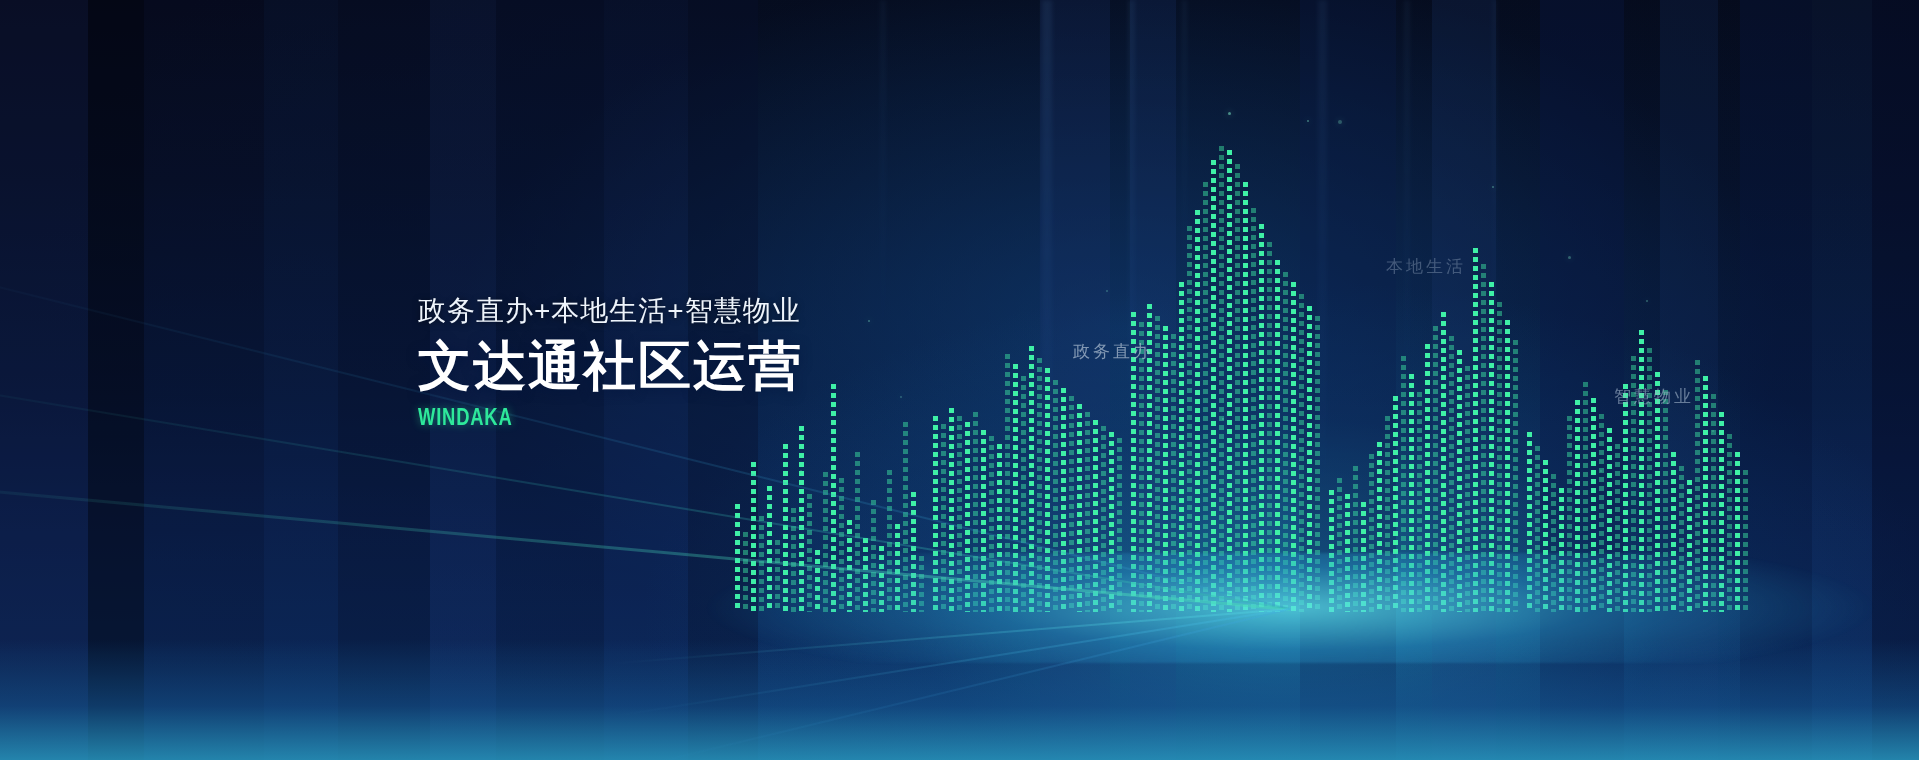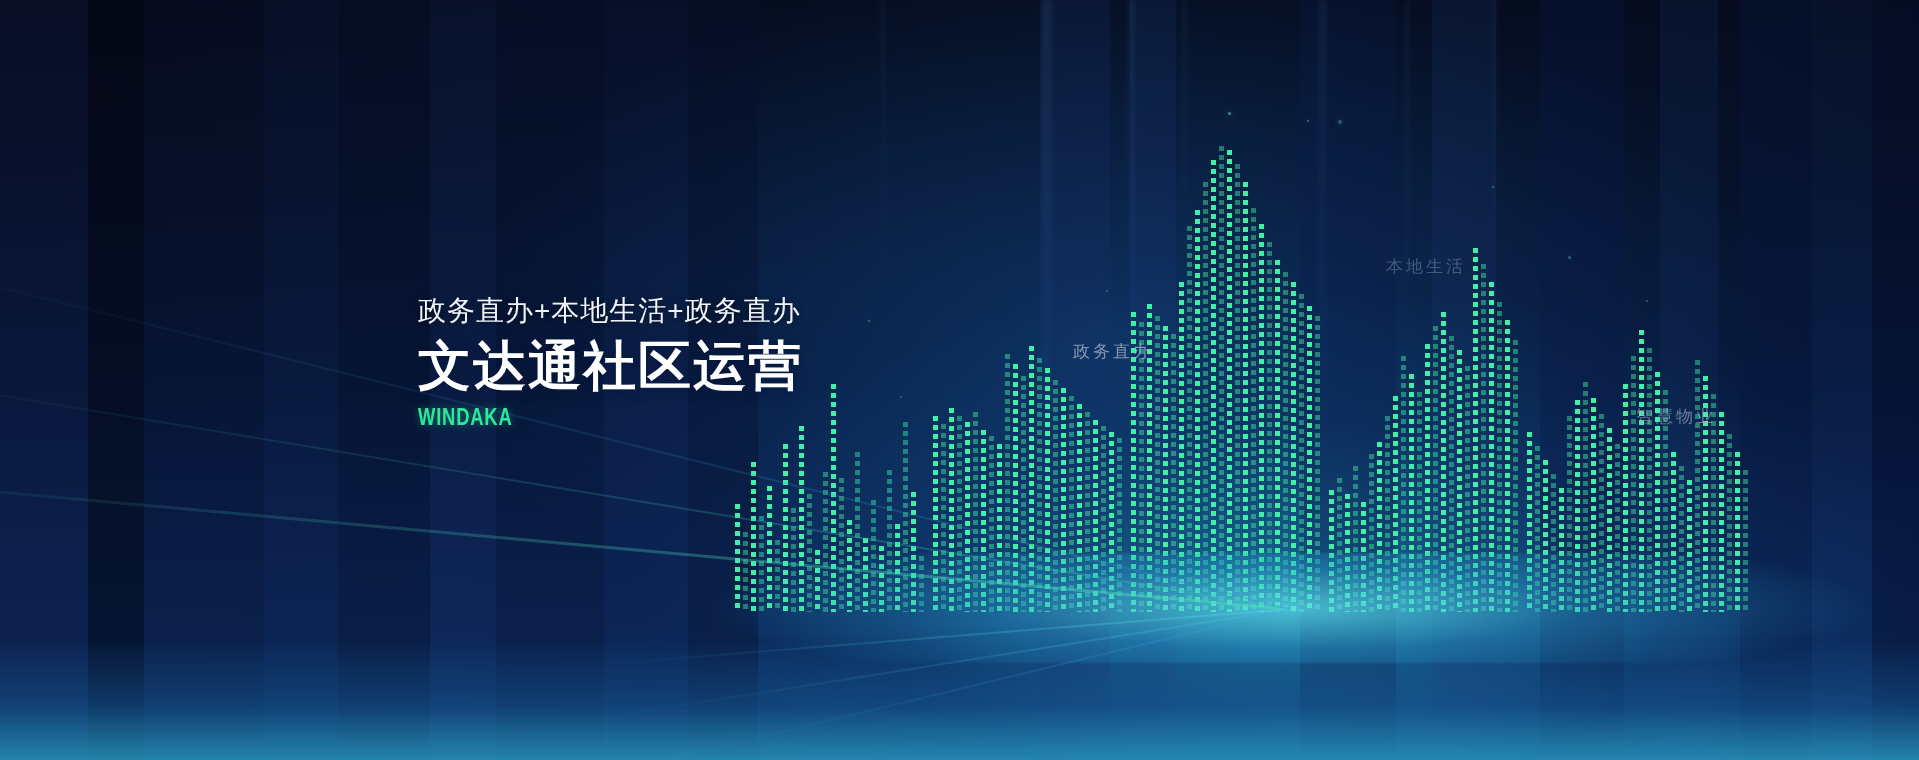--- a/index.html
+++ b/index.html
@@ -239,22 +239,22 @@
       <div class="gline" style="left: 1290px; top: 48px; width: 1500px; height: 2px; background: linear-gradient(90deg, rgba(52, 185, 175, 0.42) 0%, rgba(0, 0, 0, 0) 100%); transform: rotate(189.4deg); filter: blur(0.6px);"></div>
       <div class="gline" style="left: 1290px; top: 48px; width: 1500px; height: 2px; background: linear-gradient(90deg, rgba(48, 150, 195, 0.32) 0%, rgba(0, 0, 0, 0) 100%); transform: rotate(194deg); filter: blur(0.6px);"></div>
       <div class="gline" style="left: 1290px; top: 48px; width: 680px; height: 2px; background: linear-gradient(90deg, rgba(80, 210, 225, 0.42) 0%, rgba(0, 0, 0, 0) 100%); transform: rotate(175.4deg); filter: blur(0.6px);"></div>
       <div class="gline" style="left: 1290px; top: 48px; width: 680px; height: 2px; background: linear-gradient(90deg, rgba(70, 190, 230, 0.34) 0%, rgba(0, 0, 0, 0) 100%); transform: rotate(171deg); filter: blur(0.6px);"></div>
       <div class="gline" style="left: 1290px; top: 48px; width: 680px; height: 2px; background: linear-gradient(90deg, rgba(60, 165, 225, 0.26) 0%, rgba(0, 0, 0, 0) 100%); transform: rotate(166.4deg); filter: blur(0.6px);"></div>
     </div>
 
   <div id="ghosts">
       <div class="ghost" style="left: 1386px; top: 255px; color: rgb(127, 147, 173); opacity: 0.48;">本地生活</div>
       <div class="ghost" style="left: 1073px; top: 340px; color: rgb(174, 191, 210); opacity: 0.72;">政务直办</div>
-      <div class="ghost" style="left: 1614px; top: 405px; color: rgb(159, 178, 200); opacity: 0.62; margin-left: 22px;">智慧物业</div>
+      <div class="ghost" style="left: 1614px; top: 385px; color: rgb(159, 178, 200); opacity: 0.62;">智慧物业</div>
     </div>
 
   <div id="copy">
-    <div class="subtitle">政务直办+本地生活+政务直办</div>
+    <div class="subtitle">政务直办+本地生活+智慧物业</div>
     <div class="title">文达通社区运营</div>
     <div class="brand">WINDAKA</div>
   </div>
 
 </div>
 
 </body></html>

